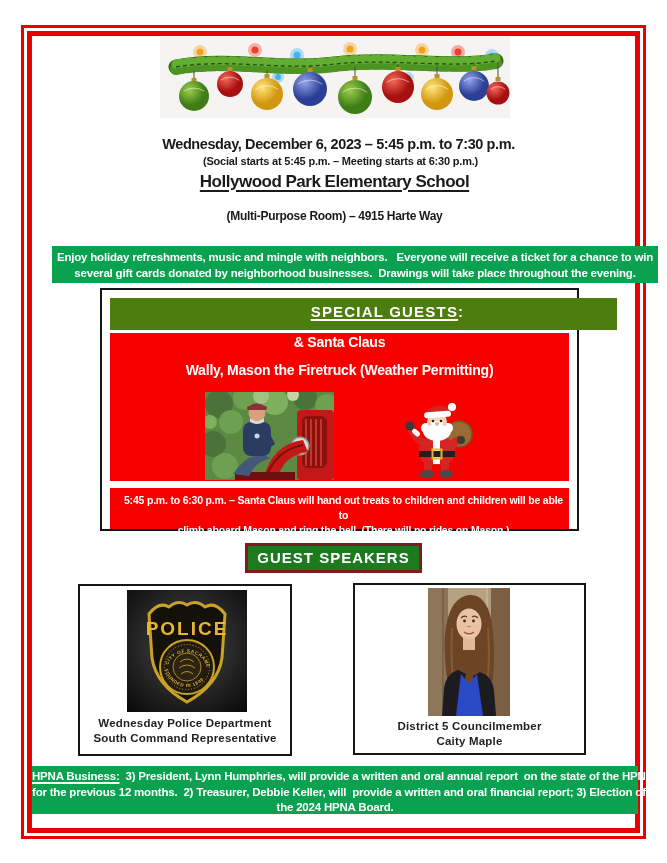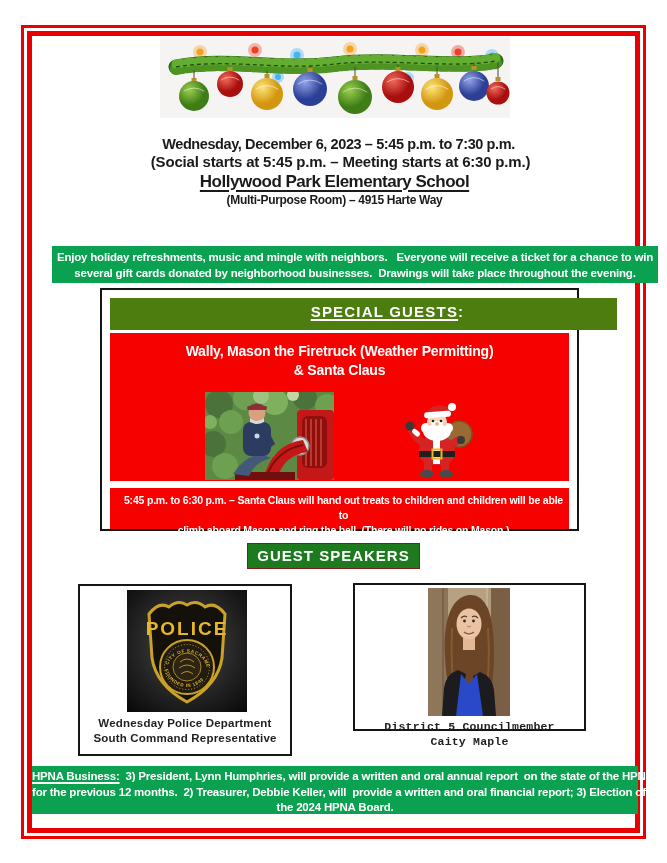--- a/index.html
+++ b/index.html
@@ -9,48 +9,48 @@
   
   .frame-outer{left:21px;top:25px;width:625px;height:814px;border:3px solid #e90000;box-sizing:border-box;}
   .frame-inner{position:absolute;inset:3px;border:5px solid #e90000;box-sizing:border-box;}
   
   .garland{left:160px;top:37px;width:350px;height:81px;background:#f5f4f2;}
   
   .head{left:32px;top:131px;width:605px;text-align:center;color:#1a1a1a;font-weight:bold;}
   .t1{font-size:21px;line-height:25px;letter-spacing:-0.6px;text-decoration:underline;
       text-decoration-thickness:2px;text-underline-offset:3px;}
   .t2{font-size:14.5px;line-height:19px;letter-spacing:-0.4px;margin-top:4px;margin-left:8px;}
-  .t3{font-size:15px;line-height:13px;letter-spacing:-0.2px;margin-top:1px;margin-left:12px;}
+  .t3{font-size:11px;line-height:13px;letter-spacing:-0.2px;margin-top:1px;margin-left:12px;}
   .t4{font-size:17px;line-height:21px;letter-spacing:-0.5px;margin-top:3px;text-decoration:underline;
       text-decoration-thickness:2px;text-underline-offset:3px;}
-  .t5{font-size:12px;line-height:15px;letter-spacing:-0.3px;margin-top:1px;}
+  .t5{font-size:12px;line-height:15px;letter-spacing:-0.3px;margin-top:17px;}
   
   .banner{left:32px;width:606px;background:#0aa150;color:#ffffff;font-weight:bold;text-align:center;}
   .banner .bl{white-space:pre;font-size:11.5px;line-height:15.5px;letter-spacing:-0.2px;}
   .banner1{top:246px;height:37px;padding-top:4px;box-sizing:border-box;margin-left:20px;}
   .banner2{top:766px;height:48px;padding-top:3px;box-sizing:border-box;}
   .u{text-decoration:underline;text-decoration-thickness:1.5px;text-underline-offset:2px;}
   
   .sgbox{left:100px;top:288px;width:479px;height:243px;border:2px solid #151515;box-sizing:border-box;background:#fff;}
   .redbar1{left:8px;top:8px;width:459px;height:32px;background:#4d7c0f;color:#fff;text-align:center;
            font-weight:bold;font-size:15px;letter-spacing:1.2px;line-height:28px;padding-left:48px;}
   .redmain{left:8px;top:43px;width:459px;height:148px;background:#f70000;color:#fff;text-align:center;
            font-weight:bold;}
   .redmain .rt{font-size:14px;line-height:19px;letter-spacing:-0.2px;}
   .redbar2{left:8px;top:198px;width:459px;height:41px;background:#f70000;color:#fff;text-align:center;
            font-weight:bold;font-size:10.5px;line-height:15px;padding-top:5px;box-sizing:border-box;padding-left:8px;}
   .redbar2 .bl{letter-spacing:-0.2px;}
   .wally{left:95px;top:59px;width:129px;height:88px;}
   .santa{left:289px;top:67px;width:76px;height:79px;}
   
   .gs-head{top:543px;left:0;right:0;margin:0 auto;width:fit-content;background:#1e7a1e;color:#fff;
-           border:1px solid #7f1d1d;padding:3px 9px 4px;font-weight:bold;font-size:15px;letter-spacing:1px;}
+           border:3px solid #7f1d1d;padding:3px 9px 4px;font-weight:bold;font-size:15px;letter-spacing:1px;}
   .spbox{border:2px solid #151515;box-sizing:border-box;background:#fff;text-align:center;padding-left:12px;}
   .spbox-l{left:78px;top:584px;width:214px;height:172px;}
-  .spbox-r{left:353px;top:583px;width:233px;height:148px;font-family:Liberation Mono, monospace;}
+  .spbox-r{left:353px;top:583px;width:233px;height:172px;}
   .caption{position:absolute;left:0;right:0;font-weight:bold;color:#1f1f1f;font-size:11.5px;
            line-height:15px;letter-spacing:0.2px;}
   .cap-l{top:130px;}
   .cap-r{top:134px;}
   .badge-img{position:absolute;left:47px;top:4px;width:120px;height:122px;}
   .caity-img{position:absolute;left:73px;top:3px;width:82px;height:128px;}
 </style>
 </head>
 <body>
 
@@ -176,22 +176,22 @@
 <div class="abs banner banner1">
   <div class="bl">Enjoy holiday refreshments, music and mingle with neighbors.   Everyone will receive a ticket for a chance to win</div>
   <div class="bl">several gift cards donated by neighborhood businesses.  Drawings will take place throughout the evening.</div>
 </div>
 
 <div class="abs sgbox">
   <div class="abs redbar1">
     <span class="u" style="text-decoration-thickness:2px;">SPECIAL GUESTS</span><span>:</span>
   </div>
   <div class="abs redmain">
+    <div class="rt">&amp; Santa Claus</div>
     <div class="rt" style="padding-top:9px;">Wally, Mason the Firetruck (Weather Permitting)</div>
-    <div class="rt">&amp; Santa Claus</div>
 
     <div class="abs wally">
       <svg width="129" height="88" viewBox="0 0 129 88">
         <rect width="129" height="88" fill="#5c8a44"></rect>
         <g opacity="0.9">
           <circle cx="14" cy="12" r="14" fill="#49703a"></circle>
             <circle cx="40" cy="6" r="12" fill="#6fa352"></circle>
           <circle cx="70" cy="10" r="13" fill="#83b561"></circle>
             <circle cx="100" cy="6" r="12" fill="#49703a"></circle>
           <circle cx="122" cy="14" r="12" fill="#6fa352"></circle>

